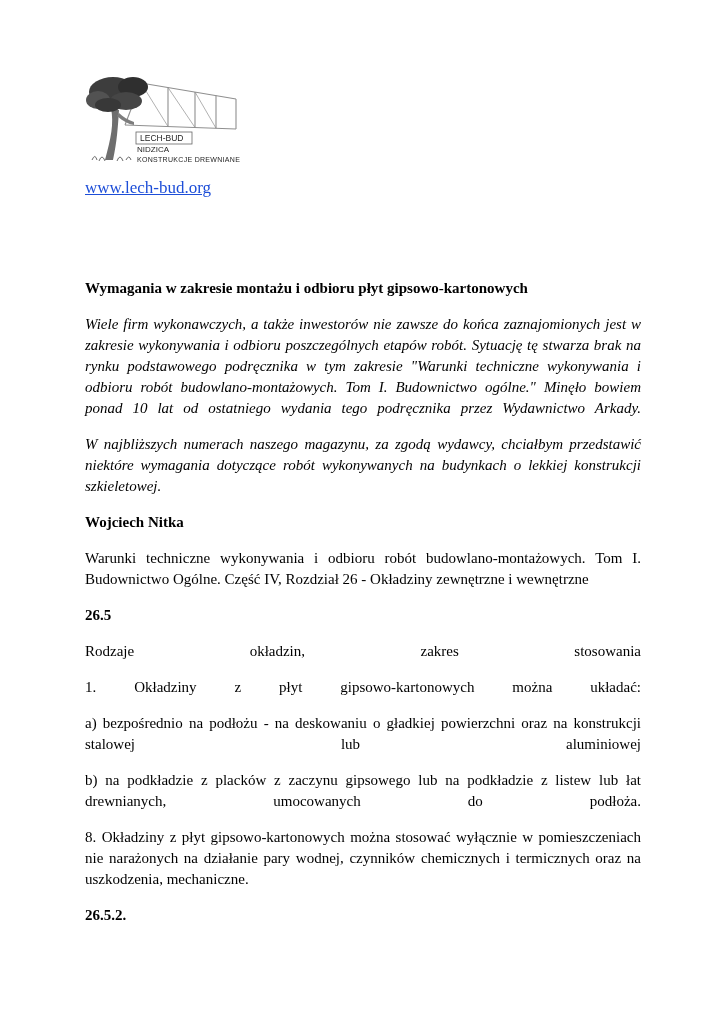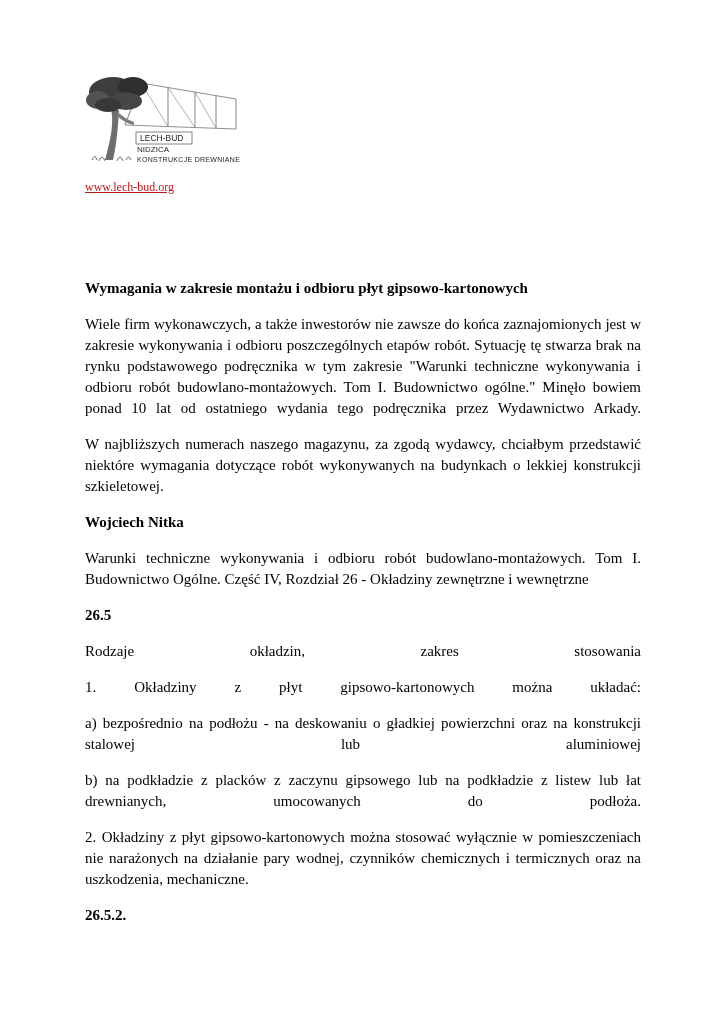--- a/index.html
+++ b/index.html
@@ -23,37 +23,37 @@
     left: 84px;
     top: 72px;
     width: 160px;
     height: 92px;
   }
 
   .site-link {
     position: absolute;
     left: 85px;
     top: 177px;
-    color: #b91c1c;
+    color: #1d4ed8;
     cursor: pointer;
-    font-size: 12px;
+    font-size: 17px;
   }
 
   .content {
     position: absolute;
     left: 85px;
     top: 263px;
     width: 556px;
   }
 
   .content p { margin: 15px 0 8px 0; }
   .bold { font-weight: bold; }
   .just { text-align: justify; }
   .jlast { text-align: justify; text-align-last: justify; }
-  .nogap { margin-bottom: 0 !important; }
+  .nogap { margin-bottom: 0 !important; font-style: italic; }
 
   svg text { font-family: "Liberation Sans", "DejaVu Sans", sans-serif; }
 </style>
 </head>
 <body>
 
 <div class="page">
 
   <div class="logo-block">
     <svg width="160" height="92" viewBox="0 0 160 92" role="img">
@@ -106,18 +106,18 @@
 
     <p class="just">Warunki techniczne wykonywania i odbioru robót budowlano-montażowych. Tom I. Budownictwo Ogólne. Część IV, Rozdział 26 - Okładziny zewnętrzne i wewnętrzne</p>
 
     <p class="bold">26.5</p>
 
     <p class="just jlast">Rodzaje okładzin, zakres stosowania</p>
 
     <p class="just jlast">1. Okładziny z płyt gipsowo-kartonowych można układać:</p>
     <p class="just jlast">a) bezpośrednio na podłożu - na deskowaniu o gładkiej powierzchni oraz na konstrukcji stalowej lub aluminiowej</p>
     <p class="just jlast">b) na podkładzie z placków z zaczynu gipsowego lub na podkładzie z listew lub łat drewnianych, umocowanych do podłoża.</p>
-    <p class="just">2. Okładziny z płyt gipsowo-kartonowych można stosować wyłącznie w pomieszczeniach nie narażonych na działanie pary wodnej, czynników chemicznych i termicznych oraz na uszkodzenia, mechaniczne.</p>
+    <p class="just">8. Okładziny z płyt gipsowo-kartonowych można stosować wyłącznie w pomieszczeniach nie narażonych na działanie pary wodnej, czynników chemicznych i termicznych oraz na uszkodzenia, mechaniczne.</p>
 
     <p class="bold">26.5.2.</p>
   </main>
 
 </div>
 
 </body></html>

